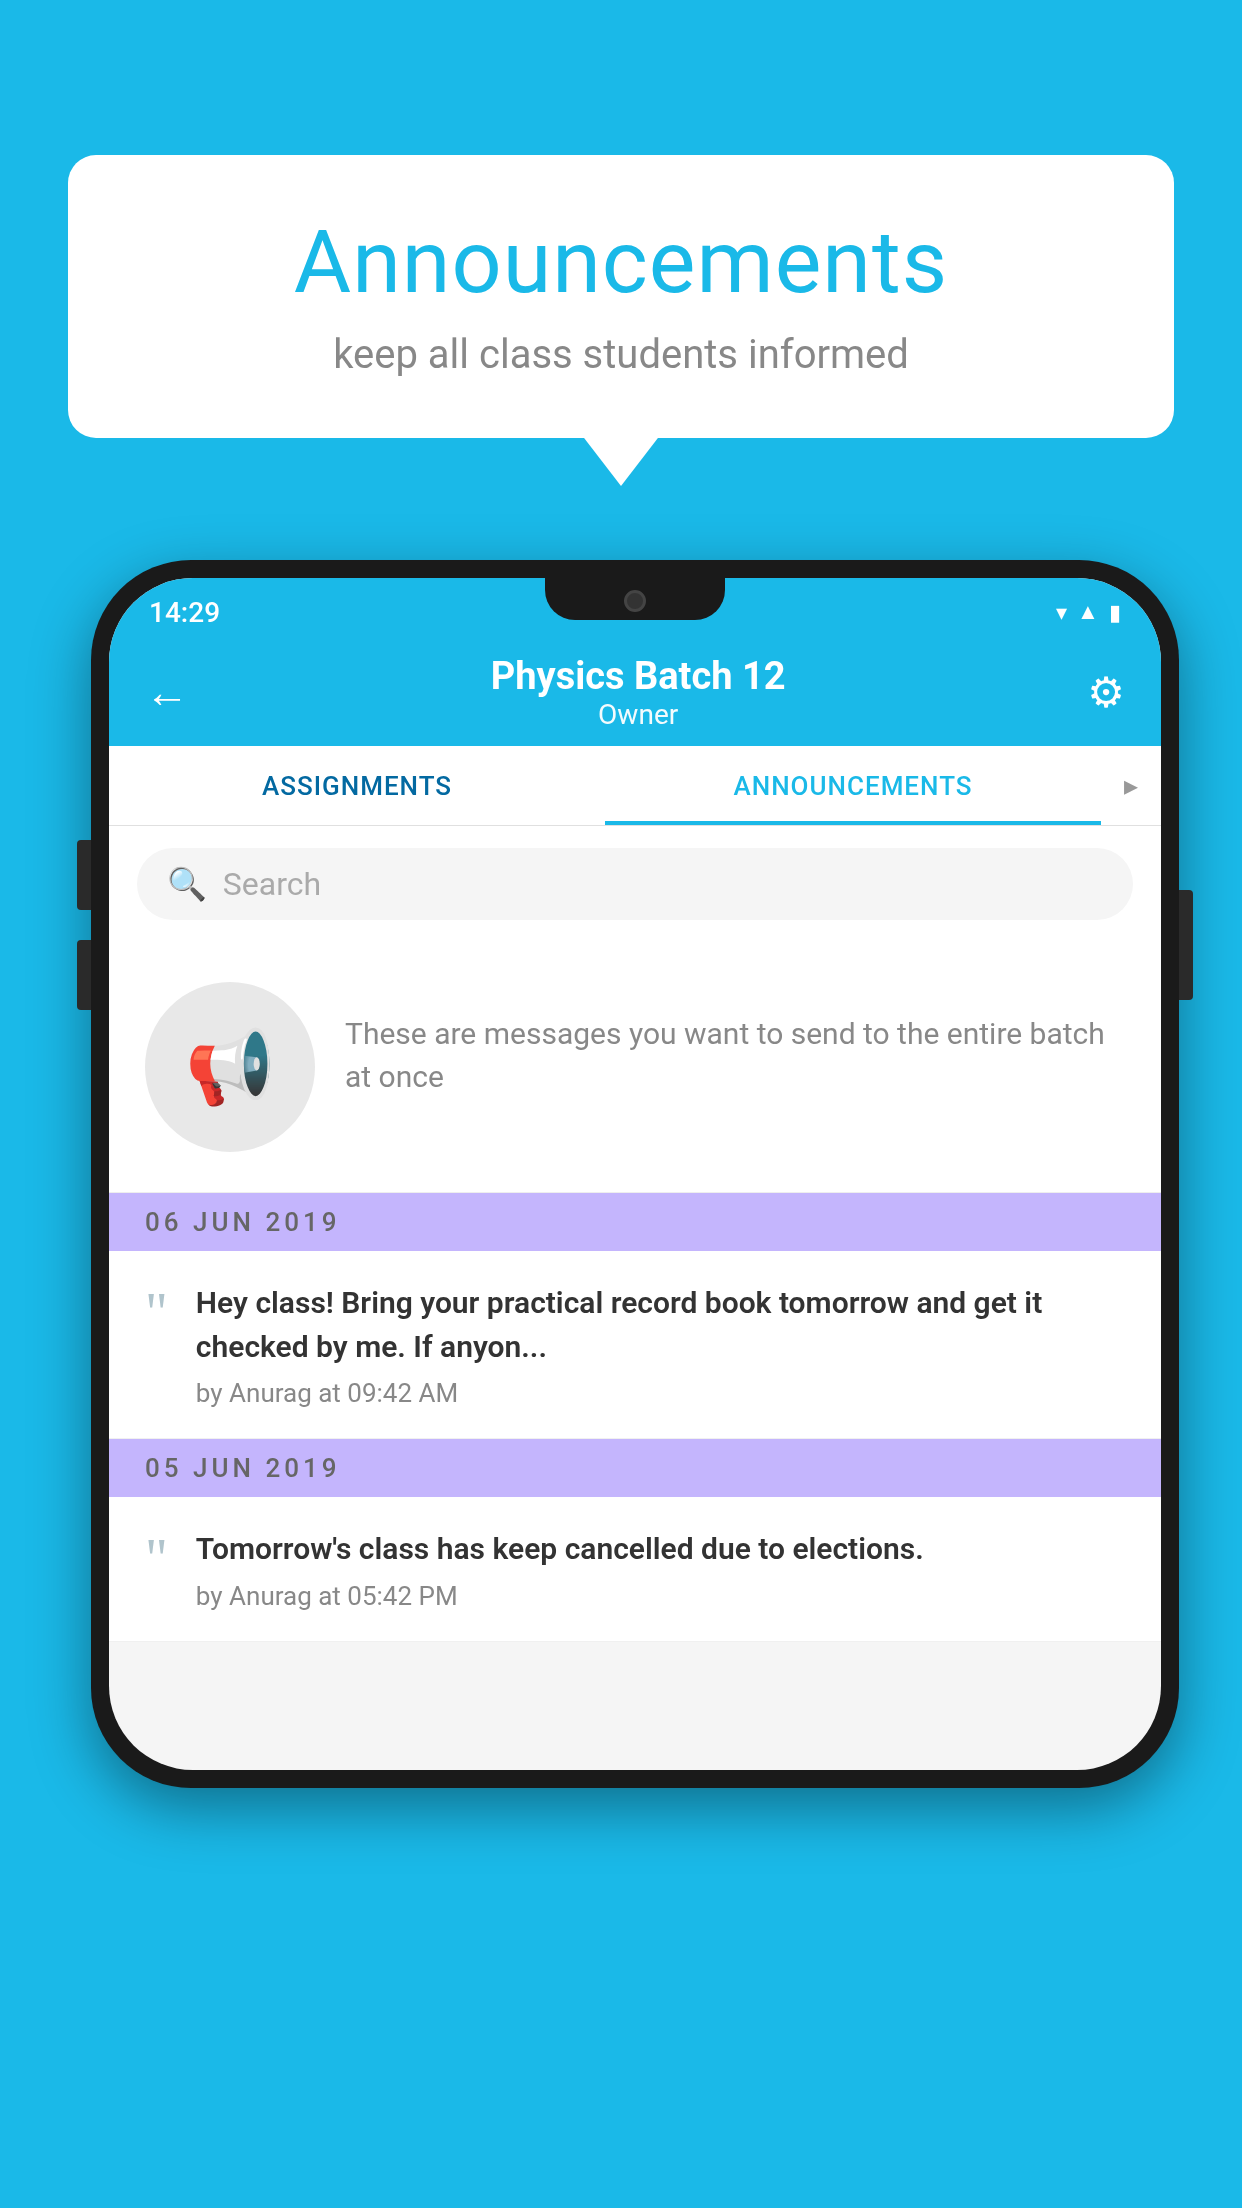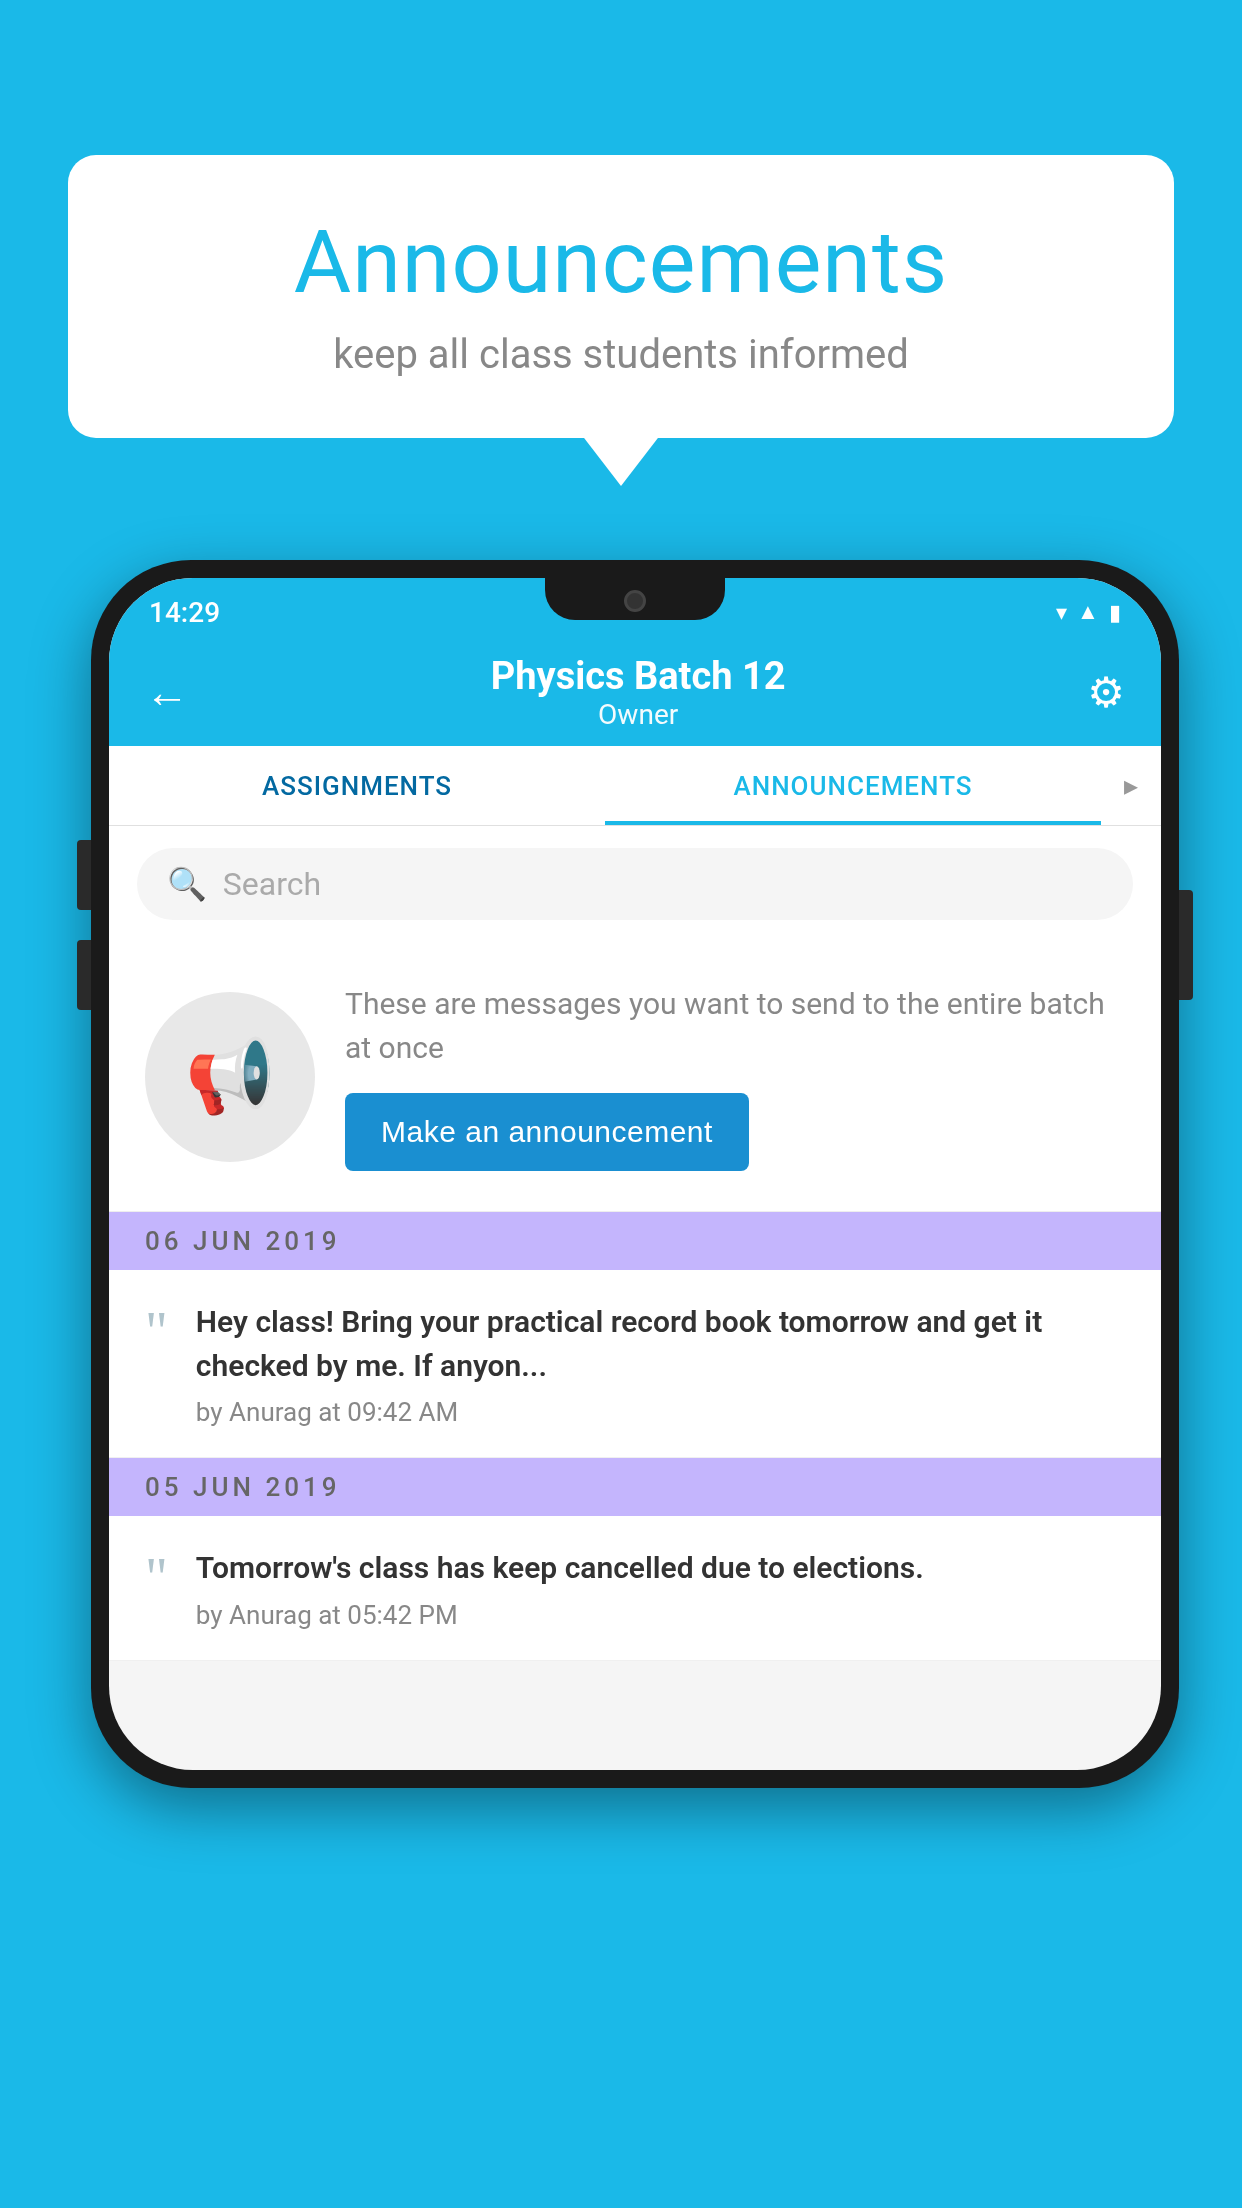--- a/index.html
+++ b/index.html
@@ -390,21 +390,20 @@
         <span class="search-input-text">Search</span>
       </div>
     </div>
 
     <div class="promo-card">
       <div class="promo-icon-circle">
         <span class="megaphone-icon">📢</span>
       </div>
       <div class="promo-content">
         <div class="promo-desc">These are messages you want to send to the entire batch at once</div>
-        <button class="make-announcement-btn">Make an announcement</button>
       </div>
     </div>
 
     <div class="date-separator">
       <span>06  JUN  2019</span>
     </div>
 
     <div class="announcement-item">
       <div class="quote-icon">"</div>
       <div class="announcement-content">

